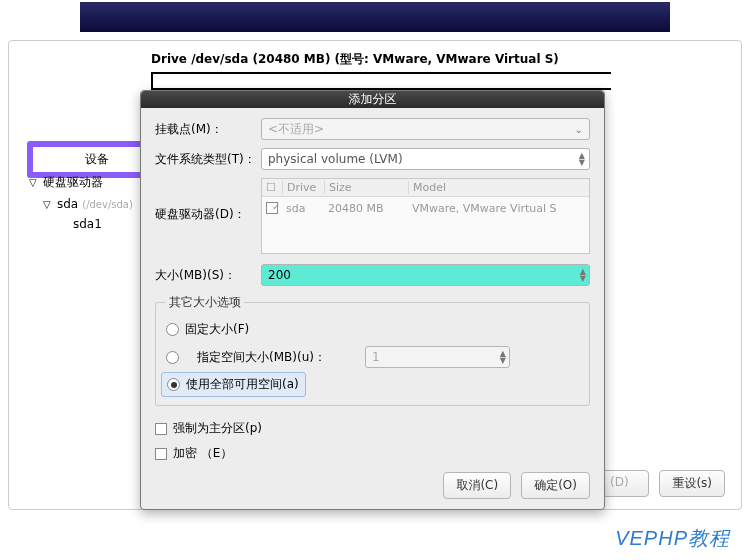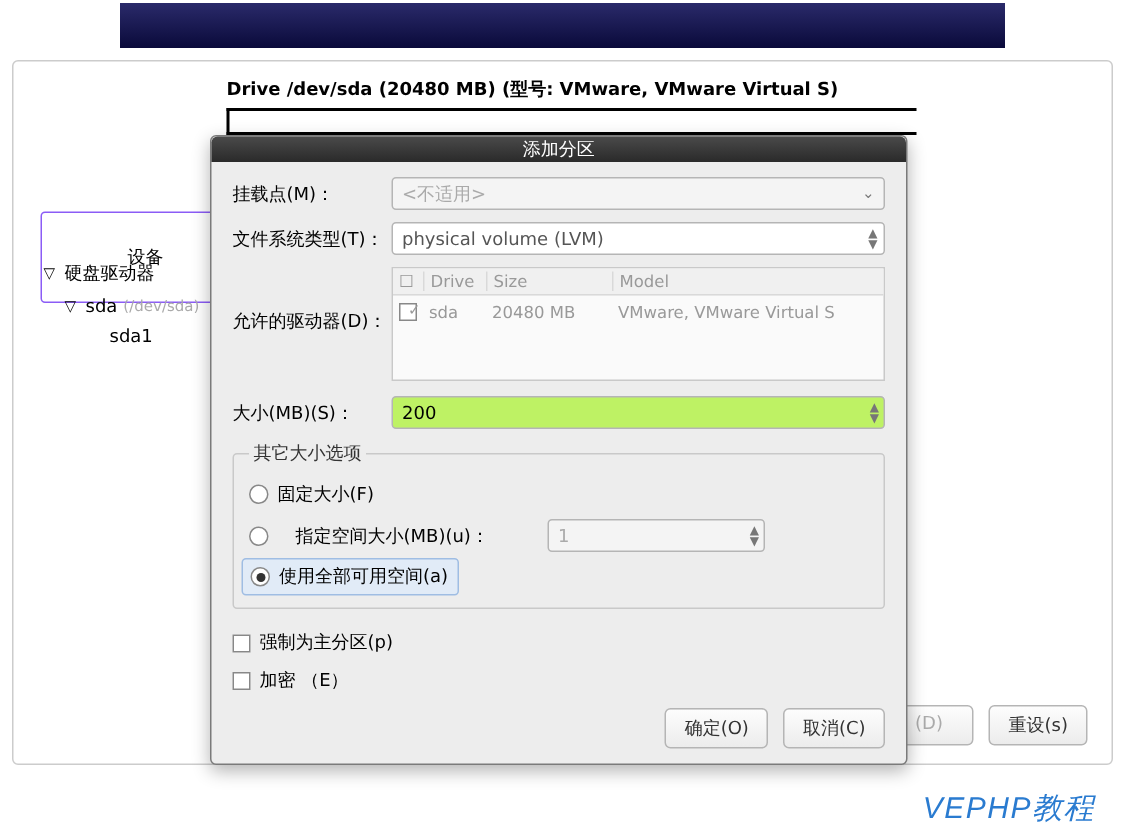--- a/index.html
+++ b/index.html
@@ -40,24 +40,24 @@
     border: 2px solid #000;
     border-right: none;
     height: 18px;
     width: 460px;
   }
   .cols-header {
     display:flex;
     position: absolute;
     top: 100px;
     width: 140px;
-    border: 1px solid #8b5cf6;
+    border: 6px solid #8b5cf6;
     border-radius: 3px;
     text-align: center;
-    padding: 21px 0;
+    padding: 4px 0;
     left: 18px;
     background:#fff;
   }
   .cols-header span{flex:1;}
   .tree {
     position: absolute;
     top: 130px; left: 18px;
     width: 140px;
     font-size: 12px;
   }
@@ -135,21 +135,21 @@
   .dt-head span, .dt-row span{ padding:0 4px; }
   .dt-c1{width:20px;}
   .dt-c2{width:42px; border-left:1px solid #d9d9d9;}
   .dt-c3{width:84px; border-left:1px solid #d9d9d9;}
   .dt-c4{flex:1; border-left:1px solid #d9d9d9;}
   .dt-row{ display:flex; padding:5px 0;}
   .dt-row .dt-c2,.dt-row .dt-c3,.dt-row .dt-c4{border:none;}
   .spin {
     flex:1;
     border:1px solid #b5b5b5;
-    background:#bef264;
+    background:#5eead4;
     height:22px;
     border-radius:3px;
     display:flex; align-items:center;
     padding:0 20px 0 6px;
     position:relative;
     font-size:12px;
   }
   .spin.disabled{ background:#f4f4f4; color:#aaa;}
   .spin .arrows{position:absolute; right:3px; font-size:8px; color:#777; line-height:7px;}
   fieldset.size-opts{
@@ -226,21 +226,21 @@
 
     <div class="frow">
       <div class="flabel">文件系统类型(T)：</div>
       <div class="combo">
         <span>physical volume (LVM)</span>
         <span class="updown">▲<br>▼</span>
       </div>
     </div>
 
     <div class="frow" style="align-items:flex-start;">
-      <div class="flabel" style="padding-top:28px;">允许的驱动器(D)：</div>
+      <div class="flabel" style="padding-top:28px;">硬盘驱动器(D)：</div>
       <div class="drive-table" style="flex:1;">
         <div class="dt-head">
           <span class="dt-c1">☐</span>
           <span class="dt-c2">Drive</span>
           <span class="dt-c3">Size</span>
           <span class="dt-c4">Model</span>
         </div>
         <div class="dt-row">
           <span class="dt-c1"><span class="chk on"></span></span>
           <span class="dt-c2">sda</span>
@@ -281,19 +281,19 @@
     <div class="radio-row">
       <span class="chk"></span>
       <span>强制为主分区(p)</span>
     </div>
     <div class="radio-row">
       <span class="chk"></span>
       <span>加密 （E）</span>
     </div>
 
     <div class="dlg-btns">
+      <div class="btn">取消(C)</div>
       <div class="btn">确定(O)</div>
-      <div class="btn">取消(C)</div>
     </div>
   </div>
 </div>
 
 <div class="watermark">VEPHP教程</div>
 
 </body></html>

